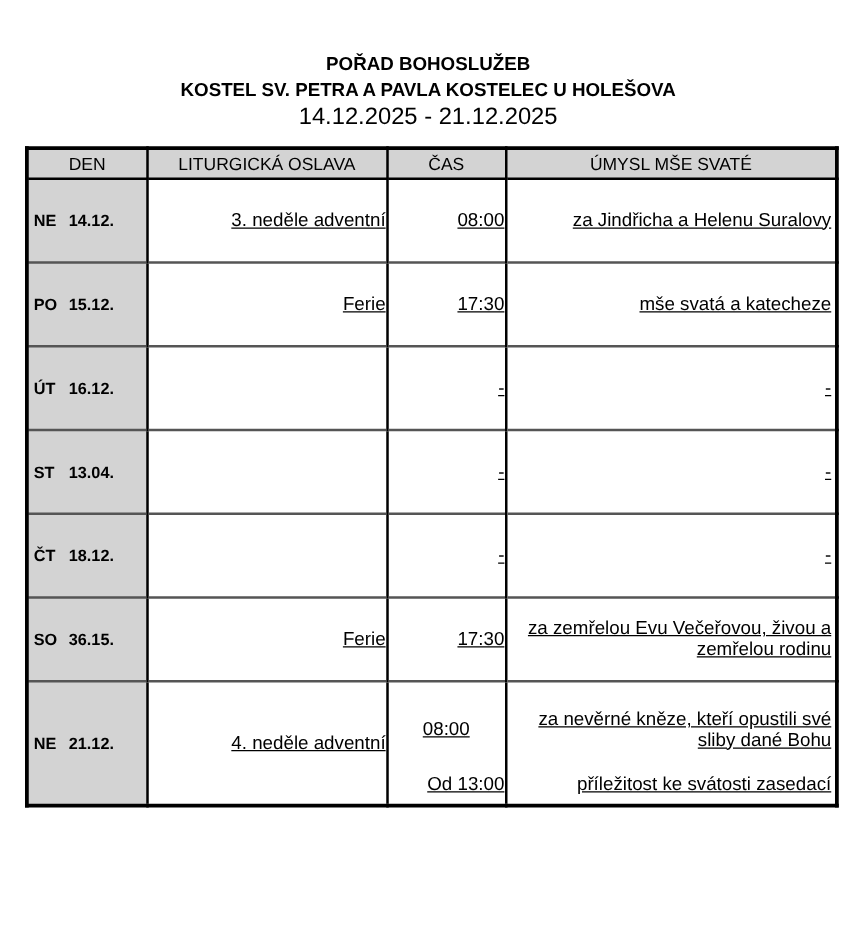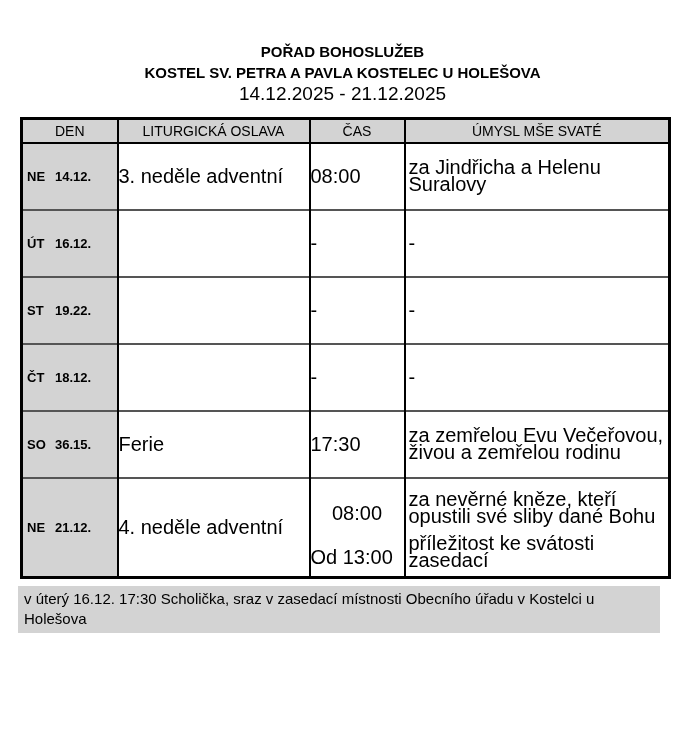--- a/index.html
+++ b/index.html
@@ -46,22 +46,23 @@
   td.day-cell {
     background: var(--cell-gray, #d3d3d3);
     font-weight: bold;
     font-size: 13px;
     text-align: left;
     padding-left: 4px;
     white-space: nowrap;
   }
   .day-abbr { display: inline-block; min-width: 28px; }
   td.celebration-cell, td.time-cell, td.intention-cell {
-    font-size: 20px;
-    text-align: left;
+    font-size: 15px;
+    text-align: right;
+    text-decoration: underline;
   }
   td.intention-cell { padding: 0 3px; line-height: 17px; }
   .stack { display: flex; flex-direction: column; justify-content: center; }
   tr.tall .stack {
     height: 96px;
     justify-content: space-between;
     padding: 2px 0 4px 0;
   }
   tr.tall .stack .primary {
     flex: 1; display: flex; align-items: center; justify-content: center;
@@ -119,20 +120,40 @@
         </div>
       </td>
       <td class="intention-cell">
         <div class="stack">
           <div class="primary">za Jindřicha a Helenu Suralovy</div>
 
         </div>
       </td>
     </tr>
 
+    <tr>
+      <td class="day-cell">
+        <span class="day-abbr">PO</span><span>15.12.</span>
+      </td>
+      <td class="celebration-cell">
+        <span>Ferie</span>
+      </td>
+      <td class="time-cell">
+        <div class="stack">
+          <div class="primary">17:30</div>
+
+        </div>
+      </td>
+      <td class="intention-cell">
+        <div class="stack">
+          <div class="primary">mše svatá a katecheze</div>
+
+        </div>
+      </td>
+    </tr>
 
     <tr>
       <td class="day-cell">
         <span class="day-abbr">ÚT</span><span>16.12.</span>
       </td>
       <td class="celebration-cell">
         <span></span>
       </td>
       <td class="time-cell">
         <div class="stack">
@@ -143,21 +164,21 @@
       <td class="intention-cell">
         <div class="stack">
           <div class="primary">-</div>
 
         </div>
       </td>
     </tr>
 
     <tr>
       <td class="day-cell">
-        <span class="day-abbr">ST</span><span>19.22.</span>
+        <span class="day-abbr">ST</span><span>13.04.</span>
       </td>
       <td class="celebration-cell">
         <span></span>
       </td>
       <td class="time-cell">
         <div class="stack">
           <div class="primary">-</div>
 
         </div>
       </td>
@@ -228,15 +249,14 @@
       <td class="intention-cell">
         <div class="stack">
           <div class="primary">za nevěrné kněze, kteří opustili své sliby dané Bohu</div>
           <div class="secondary">příležitost ke svátosti zasedací</div>
         </div>
       </td>
     </tr>
   </tbody>
   </table>
 
-  <footer class="note">v úterý 16.12. 17:30 Scholička, sraz v zasedací místnosti Obecního úřadu v Kostelci u Holešova</footer>
 
 </div>
 
 </body></html>

